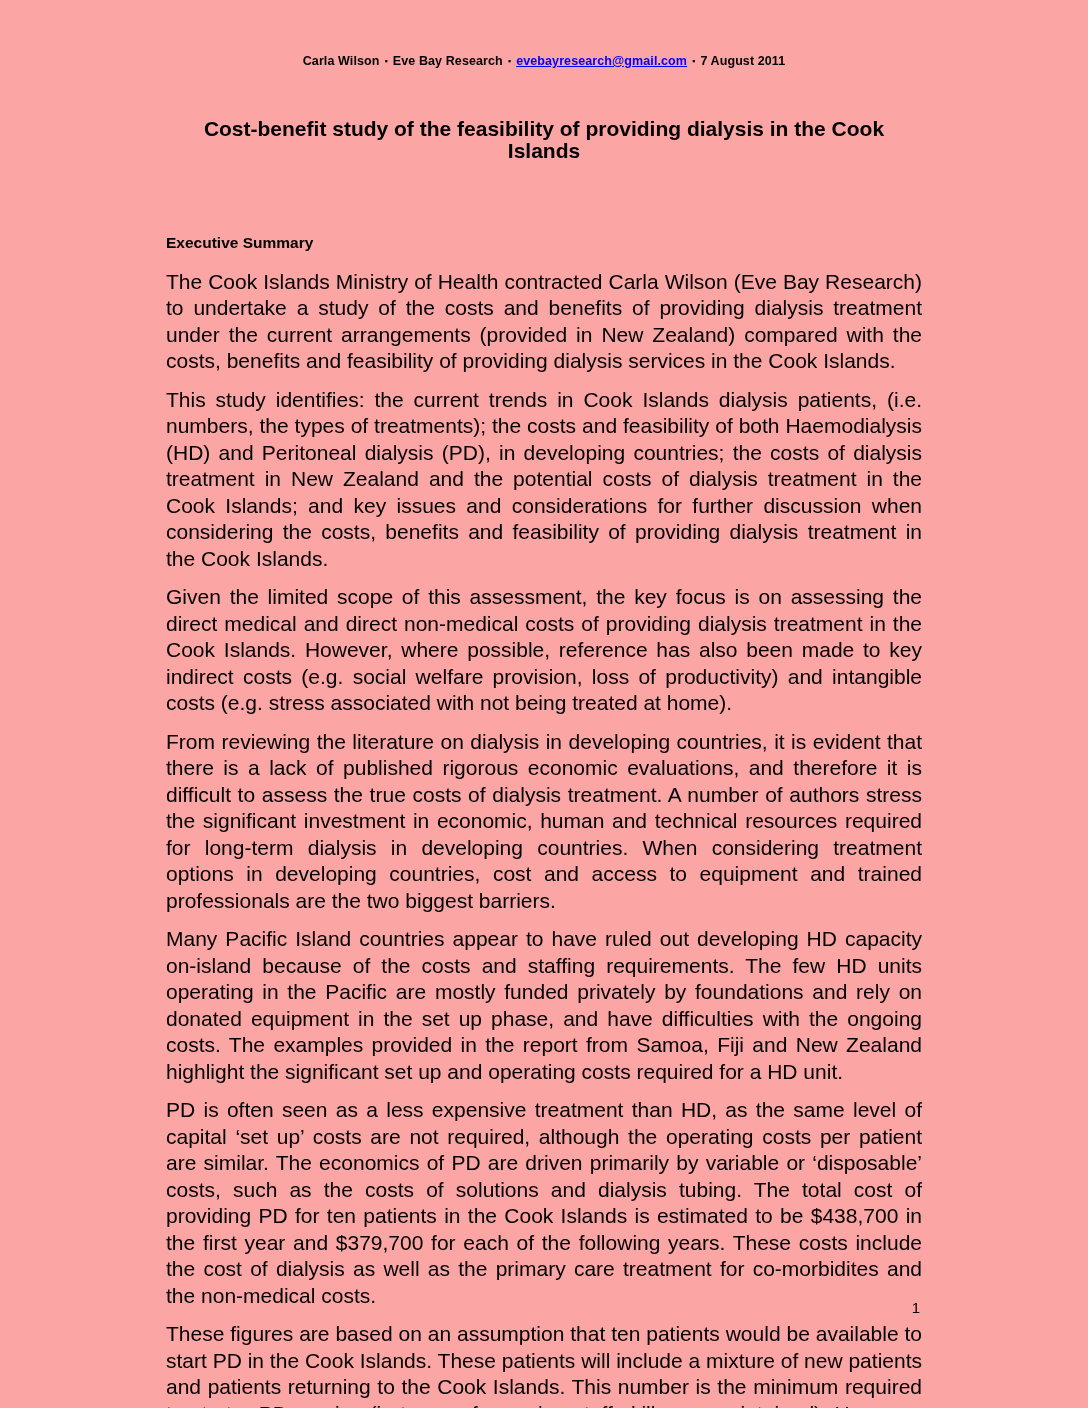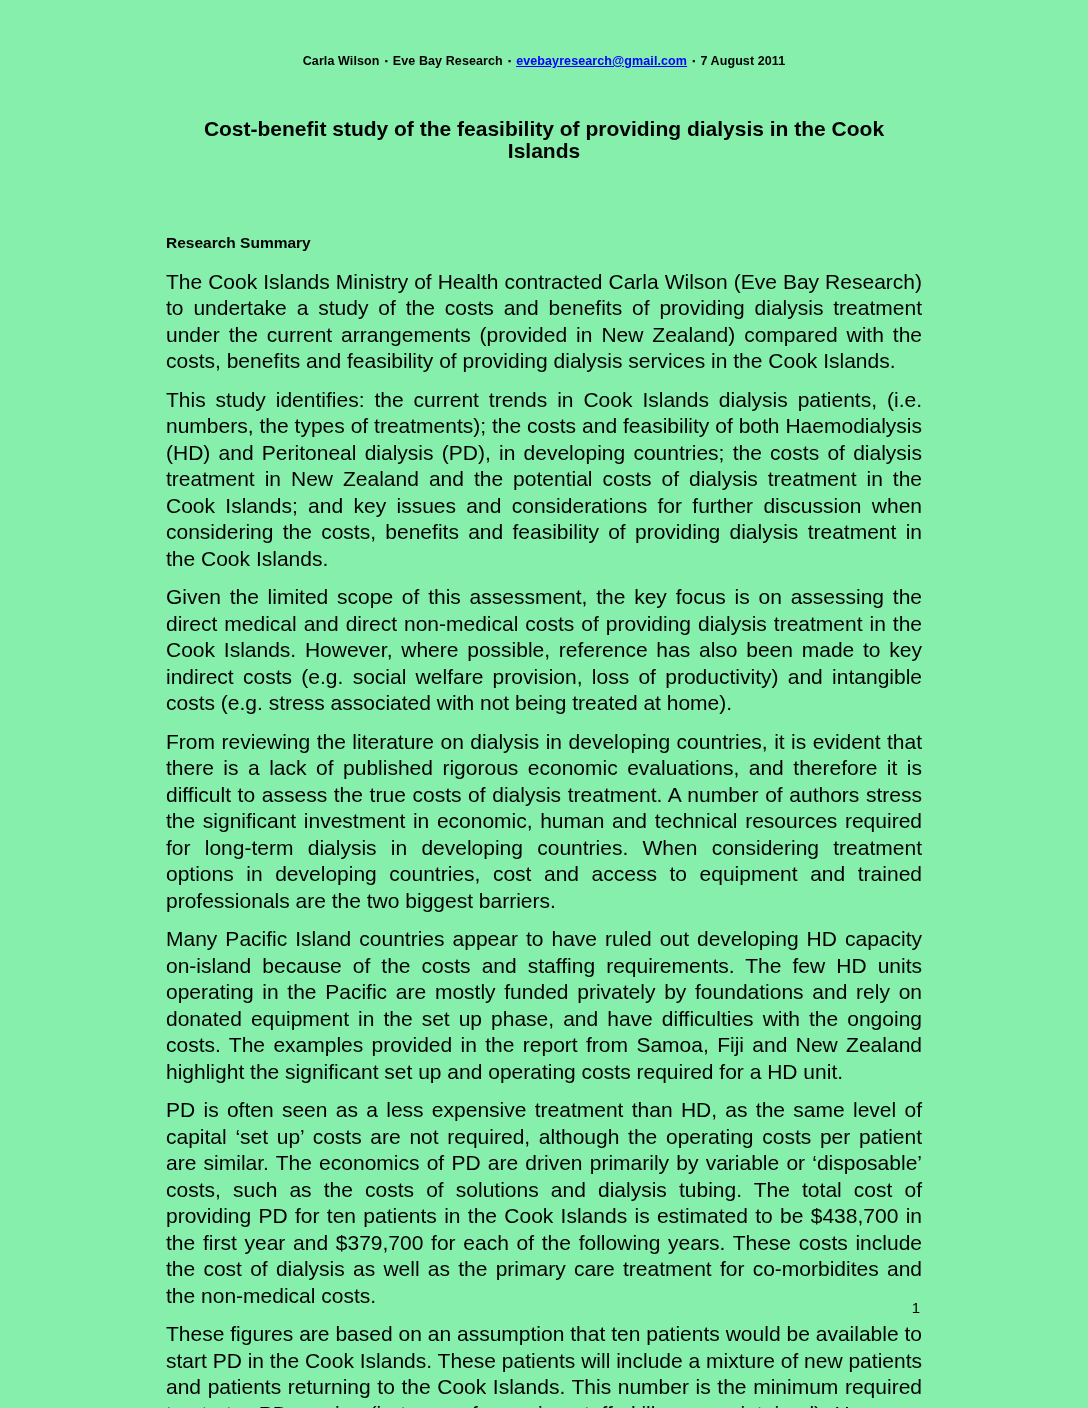--- a/index.html
+++ b/index.html
@@ -4,21 +4,21 @@
 <style>
   html, body {
     margin: 0;
     padding: 0;
     background: #ffffff;
   }
   .page {
     position: relative;
     width: 1088px;
     height: 1408px;
-    background: #86efac;
+    background: #fca5a5;
     font-family: "Liberation Sans", sans-serif;
     color: #000000;
     overflow: hidden;
   }
   .doc-header {
     padding-top: 54px;
     text-align: center;
     font-size: 12.5px;
     font-weight: bold;
     letter-spacing: 0.1px;
@@ -69,21 +69,21 @@
 
 <div class="page">
 
   <div class="doc-header">
     <span>Carla Wilson</span><span class="sep">▪</span><span>Eve Bay Research</span><span class="sep">▪</span><a href="#">evebayresearch@gmail.com</a><span class="sep">▪</span><span>7 August 2011</span>
   </div>
 
   <h1 class="doc-title">Cost-benefit study of the feasibility of providing dialysis in the Cook Islands</h1>
 
   <div class="content">
-    <h2 class="section-heading">Research Summary</h2>
+    <h2 class="section-heading">Executive Summary</h2>
     <p>The Cook Islands Ministry of Health contracted Carla Wilson (Eve Bay Research) to undertake a study of the costs and benefits of providing dialysis treatment under the current arrangements (provided in New Zealand) compared with the costs, benefits and feasibility of providing dialysis services in the Cook Islands.</p>
     <p>This study identifies: the current trends in Cook Islands dialysis patients, (i.e. numbers, the types of treatments); the costs and feasibility of both Haemodialysis (HD) and Peritoneal dialysis (PD), in developing countries; the costs of dialysis treatment in New Zealand and the potential costs of dialysis treatment in the Cook Islands; and key issues and considerations for further discussion when considering the costs, benefits and feasibility of providing dialysis treatment in the Cook Islands.</p>
     <p>Given the limited scope of this assessment, the key focus is on assessing the direct medical and direct non-medical costs of providing dialysis treatment in the Cook Islands.  However, where possible, reference has also been made to key indirect costs (e.g. social welfare provision, loss of productivity) and intangible costs (e.g. stress associated with not being treated at home).</p>
     <p>From reviewing the literature on dialysis in developing countries, it is evident that there is a lack of published rigorous economic evaluations, and therefore it is difficult to assess the true costs of dialysis treatment.  A number of authors stress the significant investment in economic, human and technical resources required for long-term dialysis in developing countries.  When considering treatment options in developing countries, cost and access to equipment and trained professionals are the two biggest barriers.</p>
     <p>Many Pacific Island countries appear to have ruled out developing HD capacity on-island because of the costs and staffing requirements.  The few HD units operating in the Pacific are mostly funded privately by foundations and rely on donated equipment in the set up phase, and have difficulties with the ongoing costs.  The examples provided in the report from Samoa, Fiji and New Zealand highlight the significant set up and operating costs required for a HD unit.</p>
     <p>PD is often seen as a less expensive treatment than HD, as the same level of capital ‘set up’ costs are not required, although the operating costs per patient are similar.  The economics of PD are driven primarily by variable or ‘disposable’ costs, such as the costs of solutions and dialysis tubing.  The total cost of providing PD for ten patients in the Cook Islands is estimated to be $438,700 in the first year and $379,700 for each of the following years. These costs include the cost of dialysis as well as the primary care treatment for co-morbidites and the non-medical costs.</p>
     <p>These figures are based on an assumption that ten patients would be available to start PD in the Cook Islands.  These patients will include a mixture of new patients and patients returning to the Cook Islands.  This number is the minimum required to start a PD service (in terms of ensuring staff skills are maintained).  However, at this stage, it is unclear whether there would be even ten patients ready and able to undertake PD in the Cook Islands.  Currently, it is estimated that on average four new dialysis patients come from the Cook Islands each year for HD or PD and approximately half of</p>
   </div>
 
   <div class="page-number">1</div>

